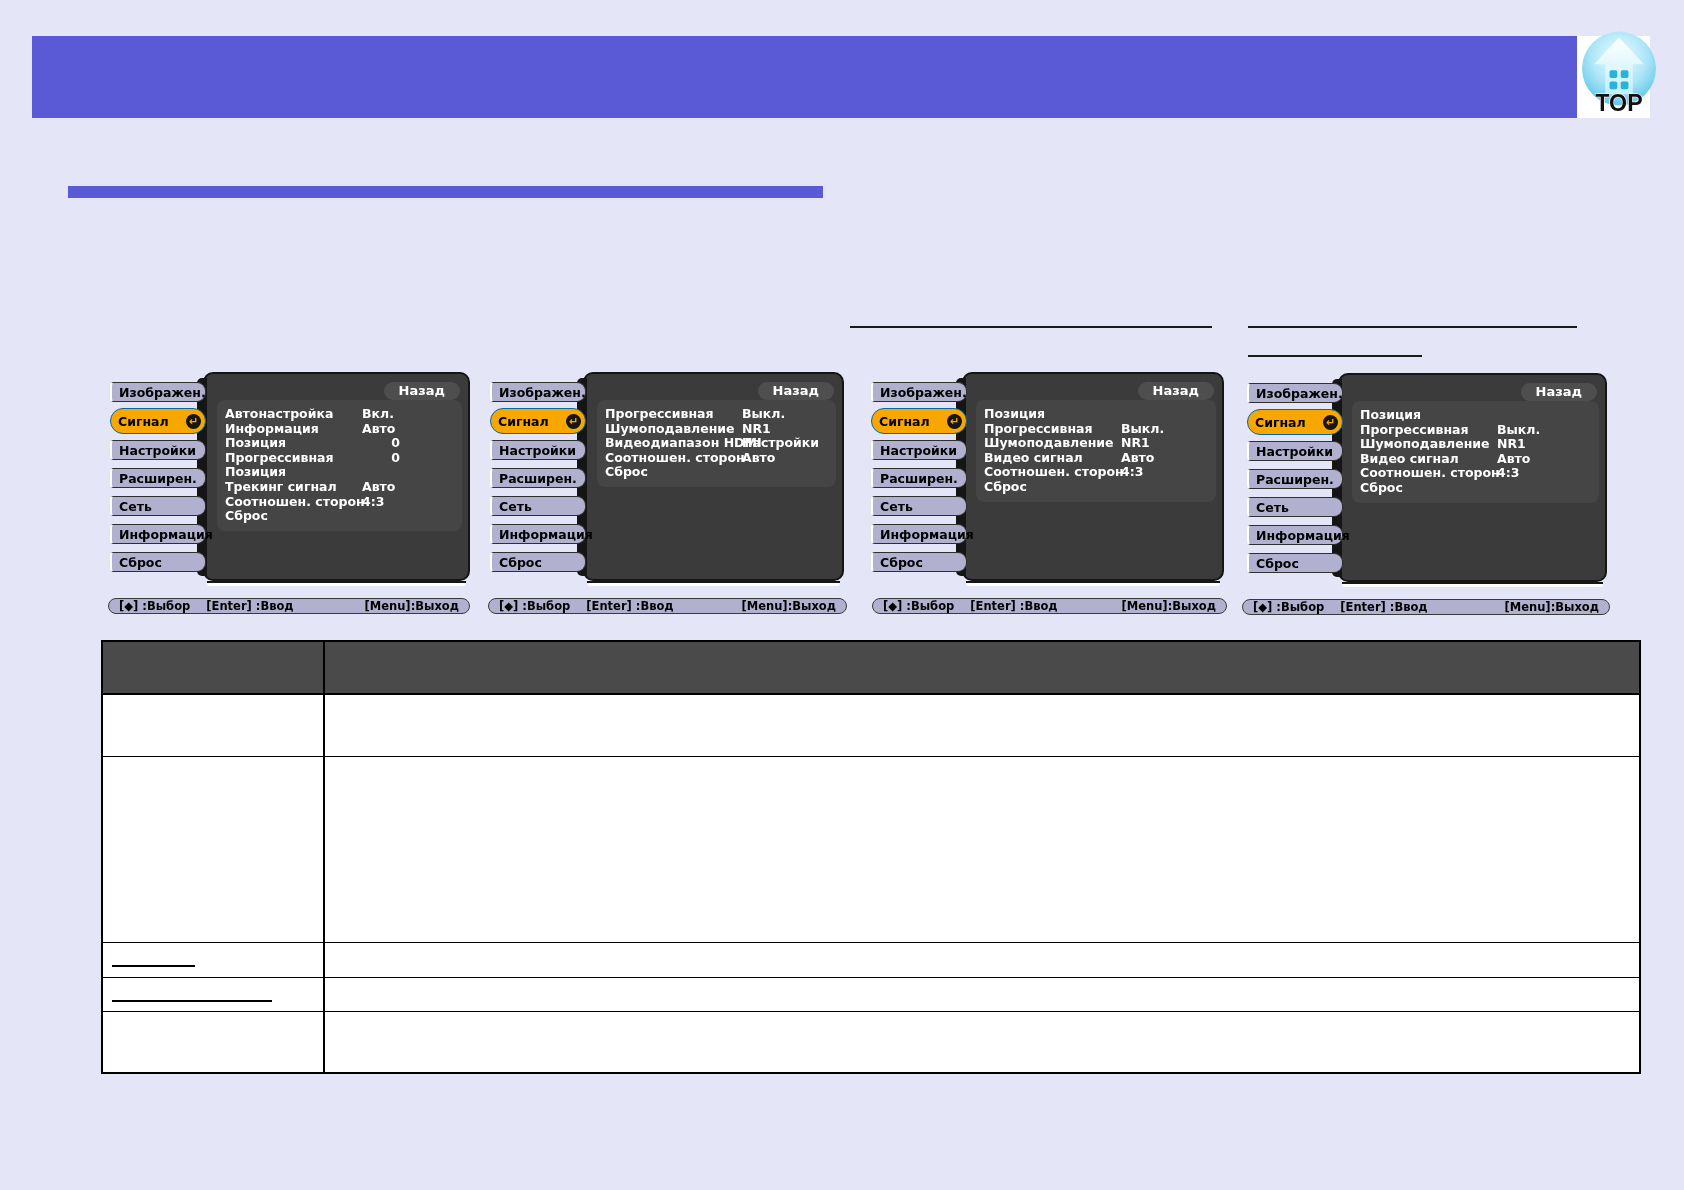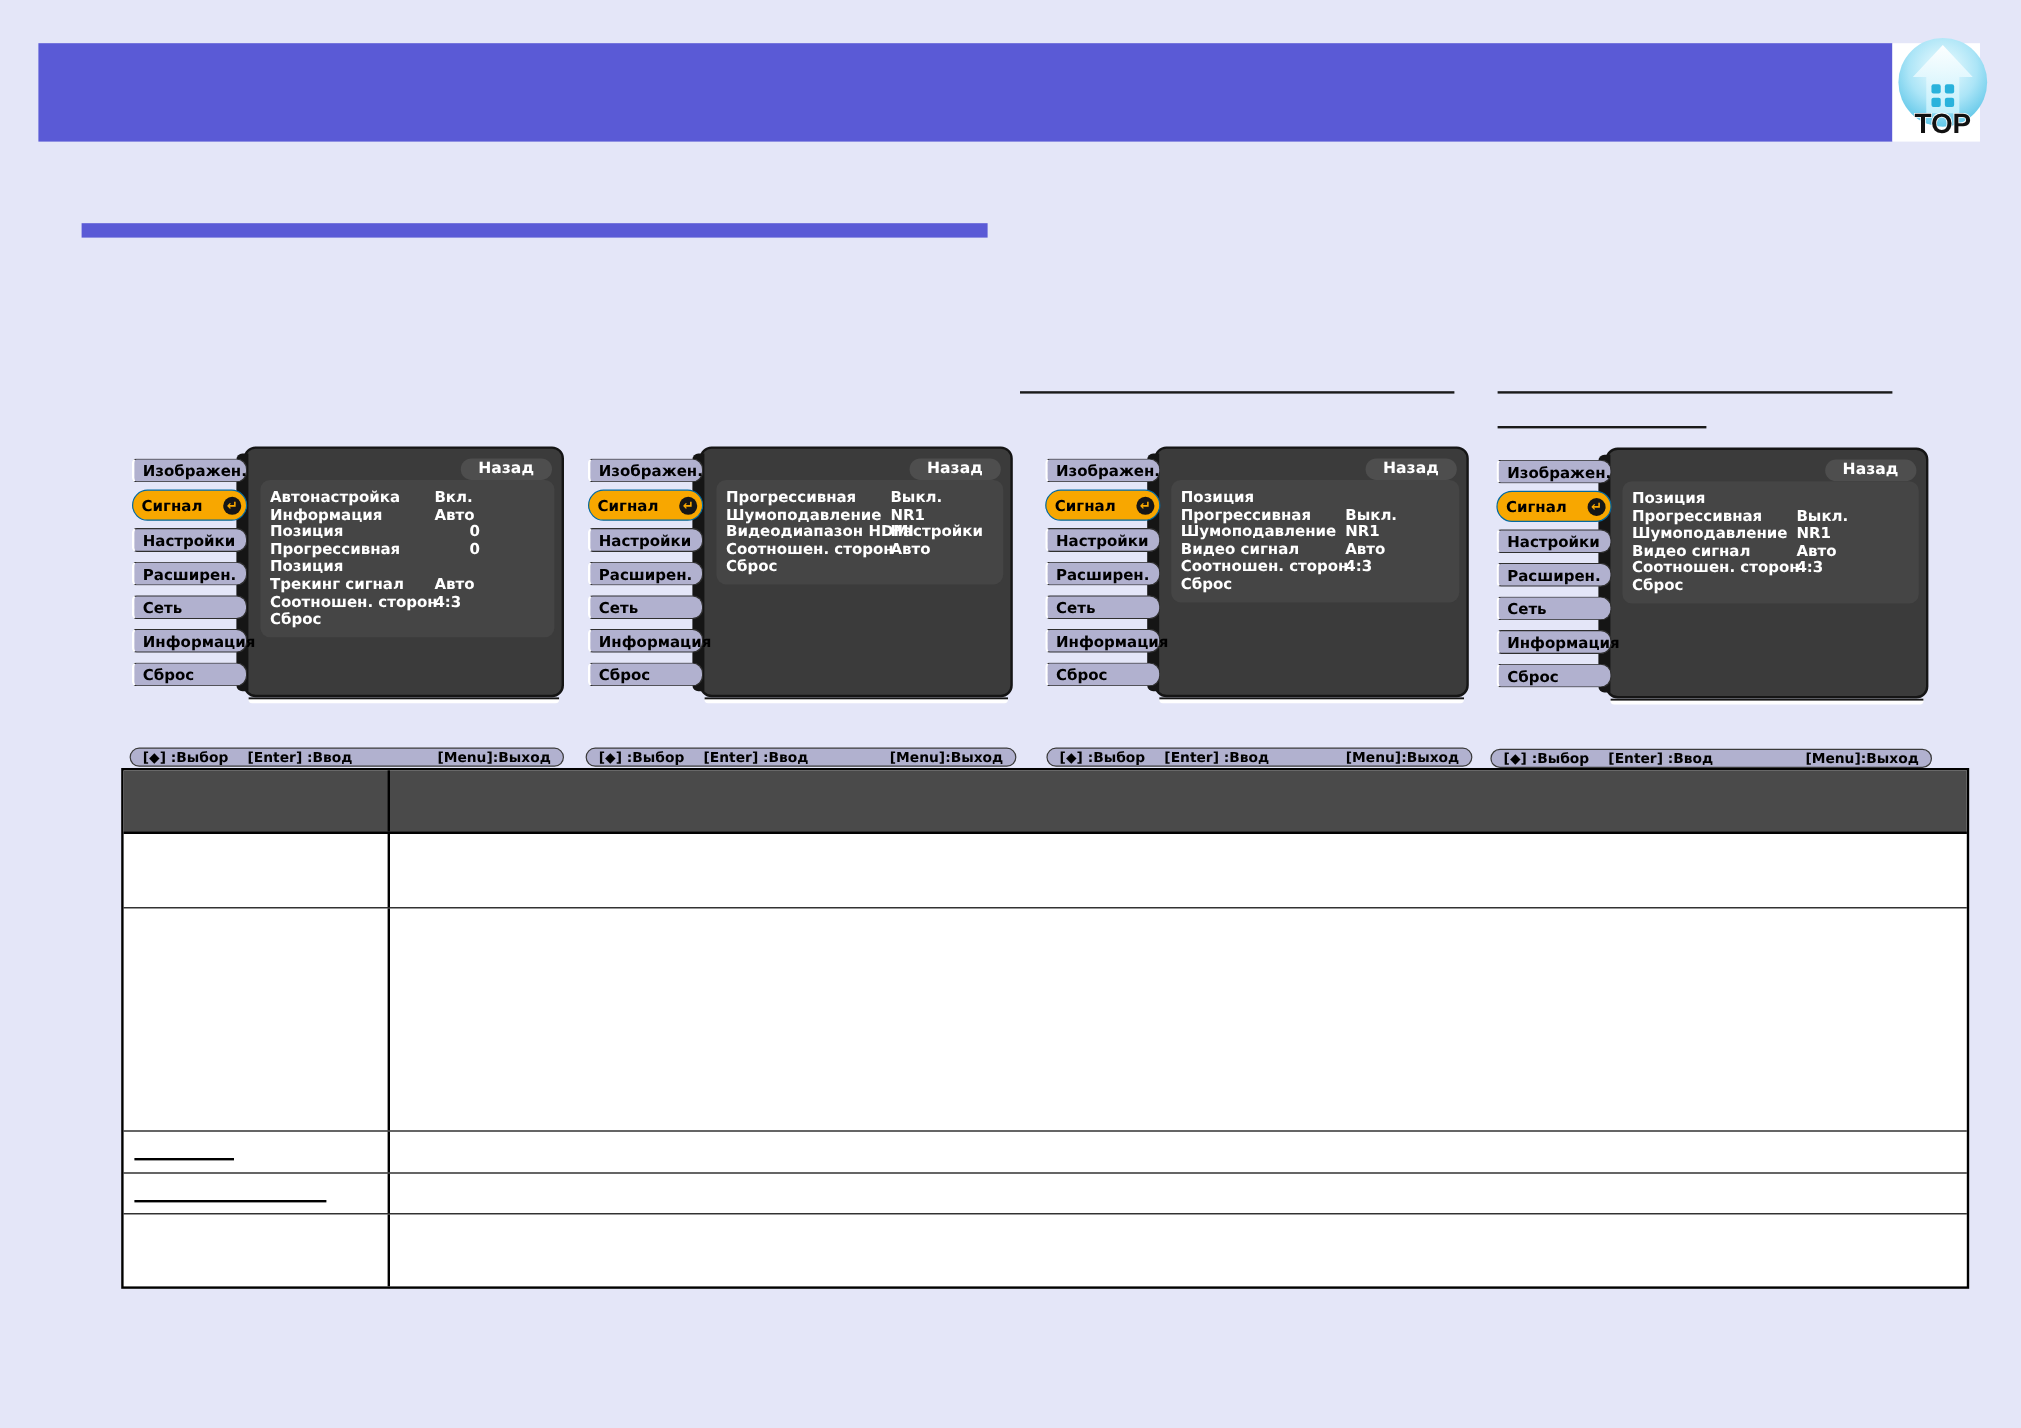--- a/index.html
+++ b/index.html
@@ -62,21 +62,21 @@
   .row .label{width:137px;flex:none;}
   .row .value{flex:none;}
   .row .value.num{width:38px;text-align:right;}
 
   .pfoot{position:absolute;top:209px;height:5px;background:#fff;border-top:2px solid #161616;border-radius:0 0 3px 3px;}
   .p1 .pfoot{left:99px;width:259px;} .p2 .pfoot{left:99px;width:253px;}
   .p3 .pfoot{left:97px;width:254px;} .p4 .pfoot{left:100px;width:261px;}
 
   .statusbar{position:absolute;top:226px;height:16px;background:var(--lav);border:1px solid #3a3a3a;
        border-radius:8px;display:flex;align-items:center;padding:0 10px;gap:16px;
-       font-size:11.5px;font-weight:bold;color:#000;white-space:nowrap;margin-top:25px;}
+       font-size:11.5px;font-weight:bold;color:#000;white-space:nowrap;}
   .p1 .statusbar{left:0;width:362px;} .p2 .statusbar{left:0;width:359px;}
   .p3 .statusbar{left:3px;width:355px;} .p4 .statusbar{left:0;width:368px;}
   .statusbar .spacer{flex:1;}
 
   
   .dtable{left:101px;top:640px;width:1540px;background:#fff;border:2px solid #000;}
   .trow{display:flex;border-bottom:1px solid #000;position:relative;}
   .trow:last-child{border-bottom:none;}
   .tc1{width:222px;border-right:2px solid #000;position:relative;}
   .tc2{flex:1;}

